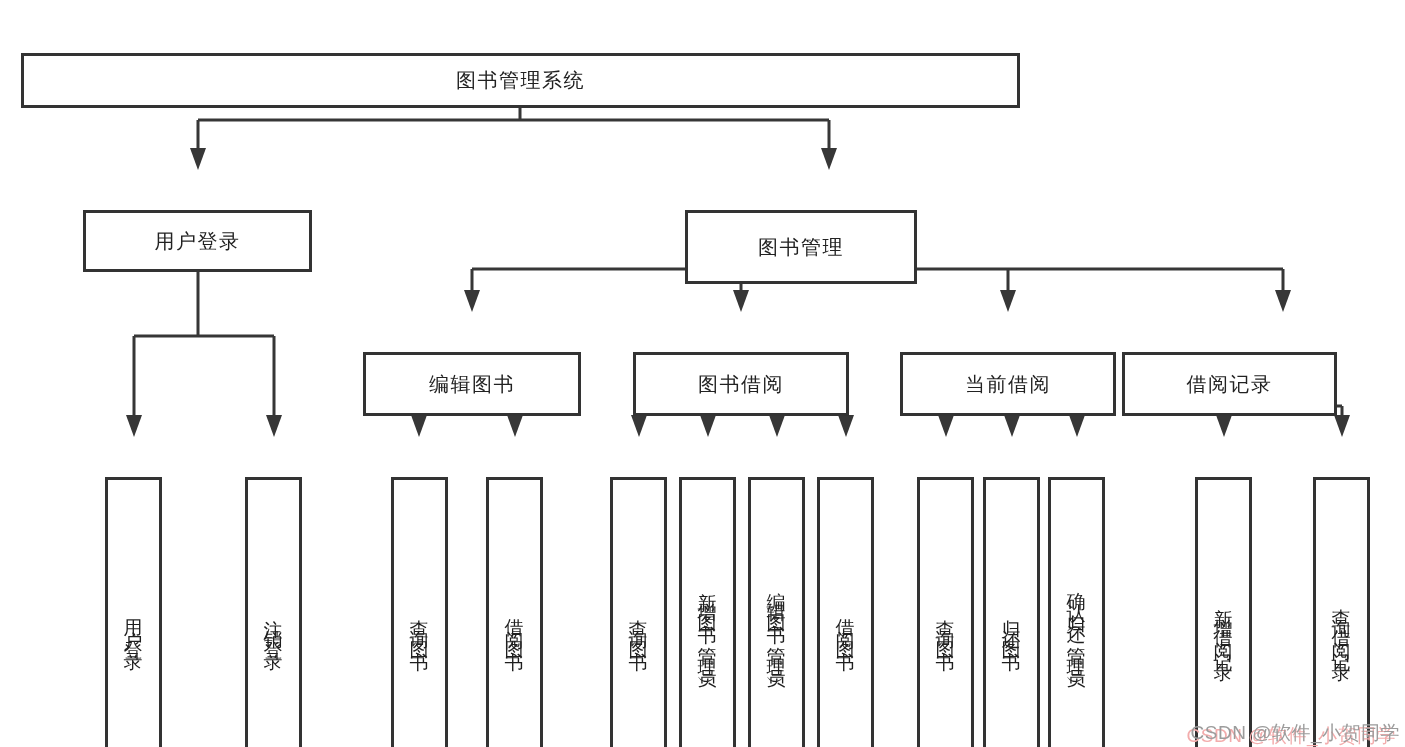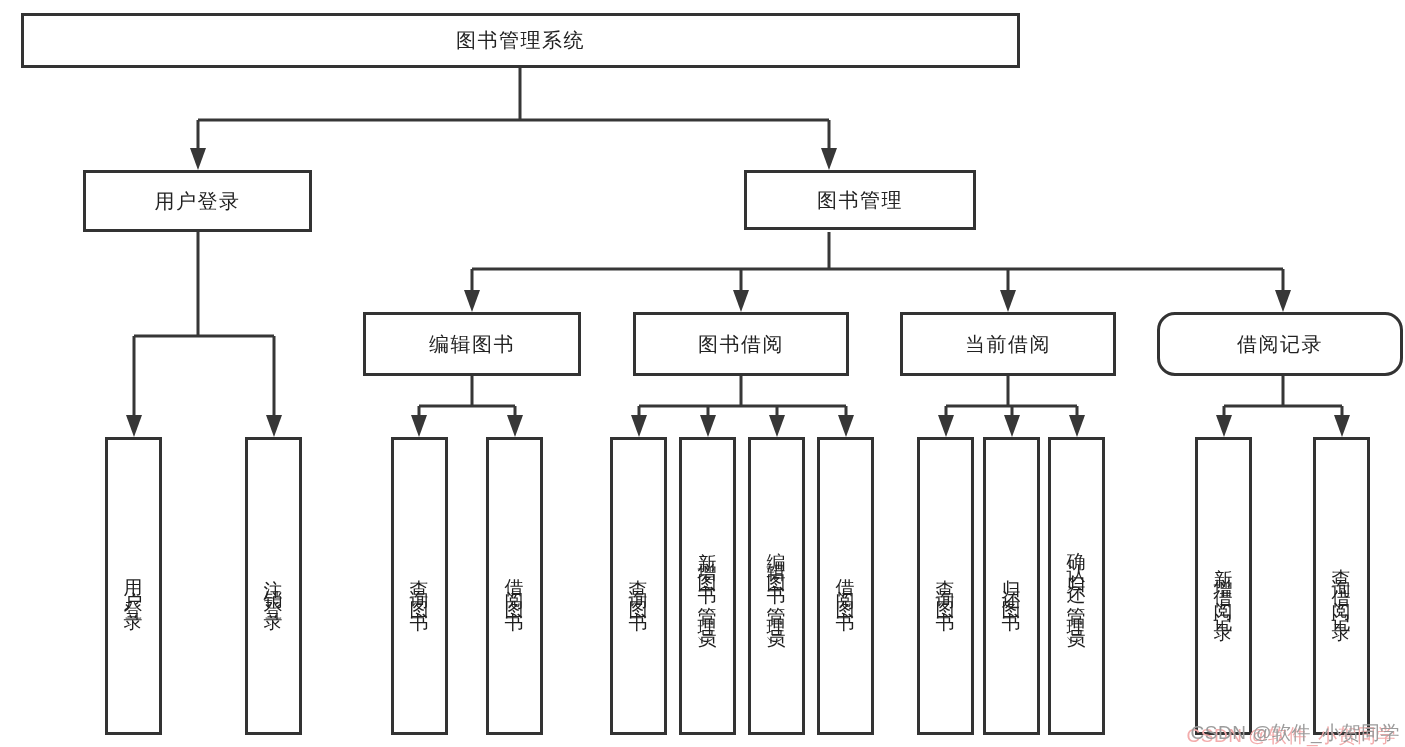--- a/index.html
+++ b/index.html
@@ -20,20 +20,21 @@
   .box {
     position: absolute;
     box-sizing: border-box;
     border: 3px solid #333333;
     background: #ffffff;
     display: flex;
     align-items: center;
     justify-content: center;
     z-index: 1;
     color: #1f1f1f;
+    margin-top: 40px;
   }
   .box.root  { border-width: 3px; }
   .h-label {
     font-size: 20px;
     letter-spacing: 1.5px;
     color: #222222;
     white-space: nowrap;
   }
   .leaf .v-label {
     writing-mode: vertical-rl;
@@ -132,34 +133,34 @@
     </g>
   </svg>
 
   <div class="box root" style="left:21px; top:13px; width:999px; height:55px;">
     <span class="h-label">图书管理系统</span>
   </div>
 
   <div class="box" style="left:83px; top:170px; width:229px; height:62px;">
     <span class="h-label">用户登录</span>
   </div>
-  <div class="box" style="left:744px; top:170px; width:232px; height:60px;">
+  <div class="box" style="left:685px; top:170px; width:232px; height:74px;">
     <span class="h-label">图书管理</span>
   </div>
 
   <div class="box" style="left:363px; top:312px; width:218px; height:64px;">
     <span class="h-label">编辑图书</span>
   </div>
   <div class="box" style="left:900px; top:312px; width:216px; height:64px;">
     <span class="h-label">当前借阅</span>
   </div>
   <div class="box" style="left:633px; top:312px; width:216px; height:64px;">
     <span class="h-label">图书借阅</span>
   </div>
-  <div class="box" style="left:1157px; top:312px; width:246px; height:64px;border-radius:18px;">
+  <div class="box" style="left:1122px; top:312px; width:215px; height:64px;">
     <span class="h-label">借阅记录</span>
   </div>
 
   <div class="box leaf" style="left:105px; top:437px; width:57px; height:298px;">
     <span class="v-label">用户登录</span>
   </div>
   <div class="box leaf" style="left:245px; top:437px; width:57px; height:298px;">
     <span class="v-label">注销登录</span>
   </div>
 

